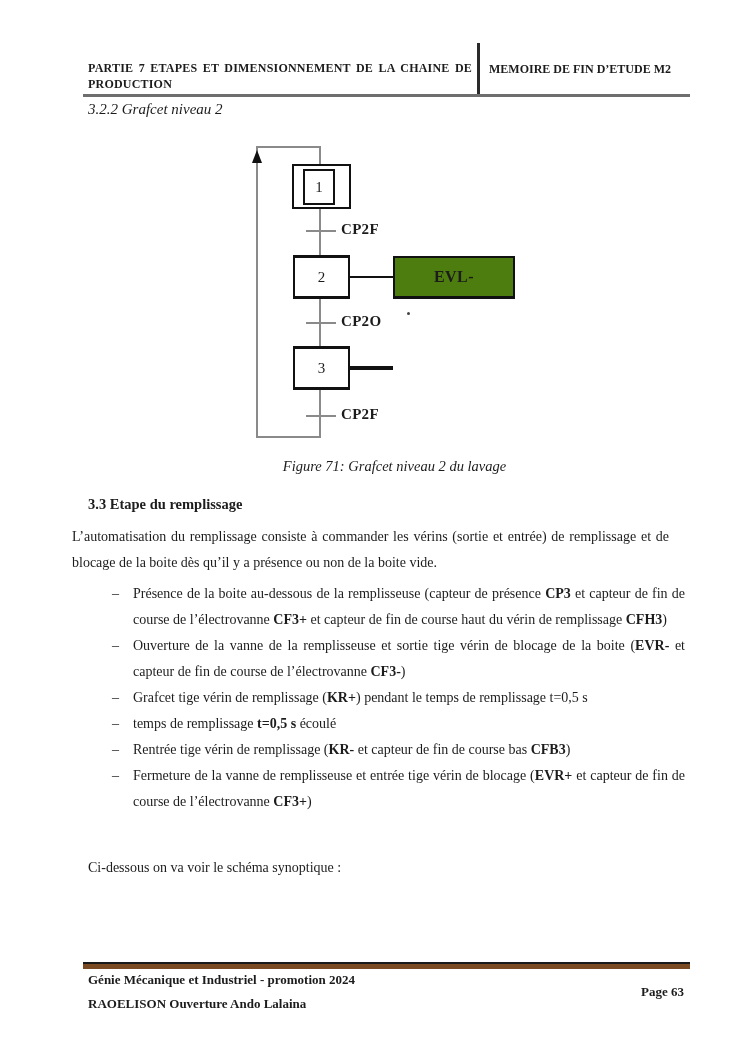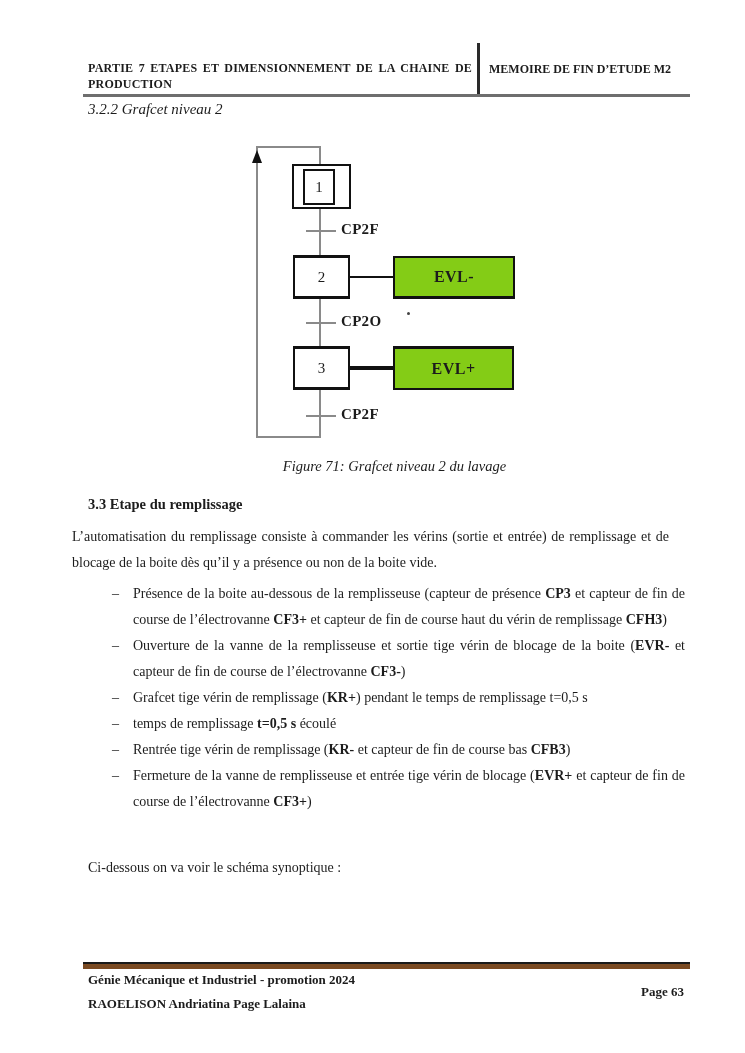--- a/index.html
+++ b/index.html
@@ -33,21 +33,21 @@
   .step1-outer { left:42px; top:24px; width:59px; height:45px; border-width:2px; }
   .step1-inner { left:53px; top:29px; width:32px; height:36px; }
   .step2 { left:43px; top:115px; width:57px; height:44px; border-width:3px 2px; }
   .step3 { left:43px; top:206px; width:57px; height:44px; border-width:3px 2px; }
   .tick { height:2px; width:30px; left:56px; }
   .tick1 { top:90px; } .tick2 { top:182px; } .tick3 { top:275px; }
   .ticklabel { left:91px; font-size:15px; font-weight:bold; letter-spacing:.3px; }
   .tlabel1 { top:81px; } .tlabel2 { top:173px; } .tlabel3 { top:266px; }
   .link2 { left:100px; top:136px; width:43px; height:2px; }
   .link3 { left:100px; top:226px; width:43px; height:4px; }
-  .action { background:#84cc16; display:flex; align-items:center; justify-content:center;
+  .action { background:#4d7c0f; display:flex; align-items:center; justify-content:center;
             font-size:16px; font-weight:bold; border:2px solid #111; letter-spacing:.5px; }
   .evl-minus { left:143px; top:116px; width:122px; height:43px; border-bottom-width:3px; }
   .evl-plus  { left:143px; top:206px; width:121px; height:44px; border-top-width:3px; }
   .artifact-dot { left:157px; top:172px; width:3px; height:3px; background:#444; border-radius:50%; }
 
   .fig-caption { left:96px; top:458px; width:597px; text-align:center; font-style:italic; font-size:14.5px; }
 
   .sec2-title { left:88px; top:496px; font-size:14.5px; font-weight:bold; }
   .intro { left:72px; top:524px; width:597px; font-size:14px; line-height:26px; text-align:justify; }
   .bullets { left:88px; top:581px; width:597px; }
@@ -100,23 +100,20 @@
     <span>EVL-</span>
   </div>
 
   <div class="abs gline tick tick2"></div>
   <div class="abs ticklabel tlabel2">CP2O</div>
 
   <div class="abs stepbox step3">
     <span>3</span>
   </div>
   <div class="abs bline link3"></div>
-  <div class="abs action evl-plus">
-    <span>EVL+</span>
-  </div>
 
   <div class="abs gline tick tick3"></div>
   <div class="abs ticklabel tlabel3">CP2F</div>
 
   <div class="abs artifact-dot"></div>
 </div>
 
 <div class="abs fig-caption">Figure 71: Grafcet niveau 2 du lavage</div>
 
 <div class="abs sec2-title">3.3 Etape du remplissage</div>
@@ -147,13 +144,13 @@
       <span class="dash">–</span>
       <p class="li-text"><span>Fermeture de la vanne de remplisseuse et entrée tige vérin de blocage (</span><b>EVR+</b><span> et capteur de fin de course de l’électrovanne </span><b>CF3+</b><span>)</span></p>
     </div>
   </div>
 
 <p class="abs outro">Ci-dessous on va voir le schéma synoptique :</p>
 
 <div class="abs ftr-rule"></div>
 <div class="abs ftr-line1">Génie Mécanique et Industriel - promotion 2024</div>
 <div class="abs ftr-page">Page 63</div>
-<div class="abs ftr-line2">RAOELISON Andriatina Page Lalaina</div>
+<div class="abs ftr-line2">RAOELISON Ouverture Ando Lalaina</div>
 
 </body></html>

